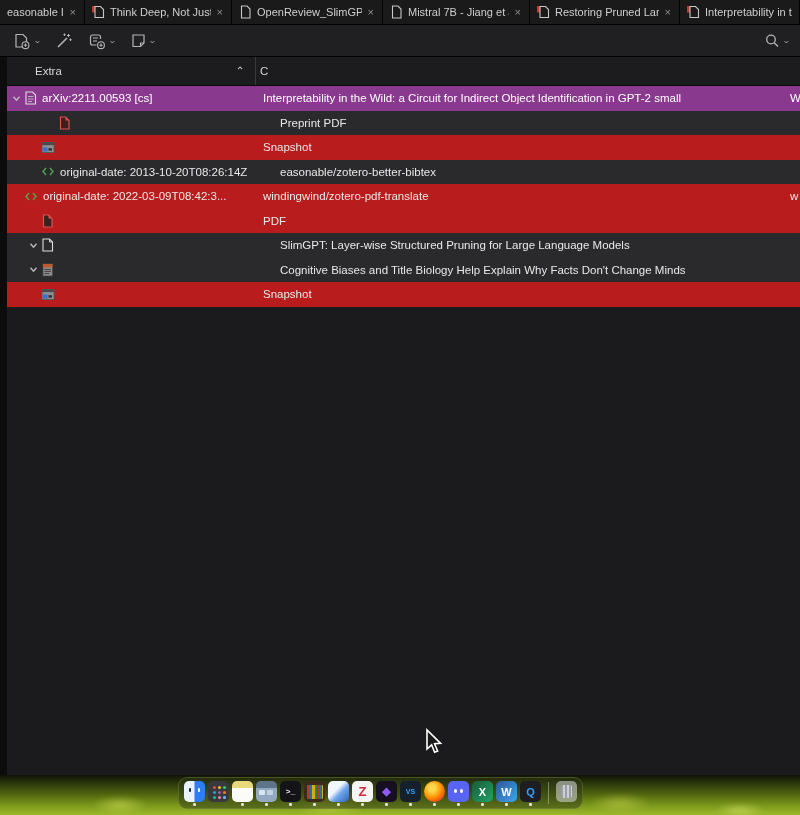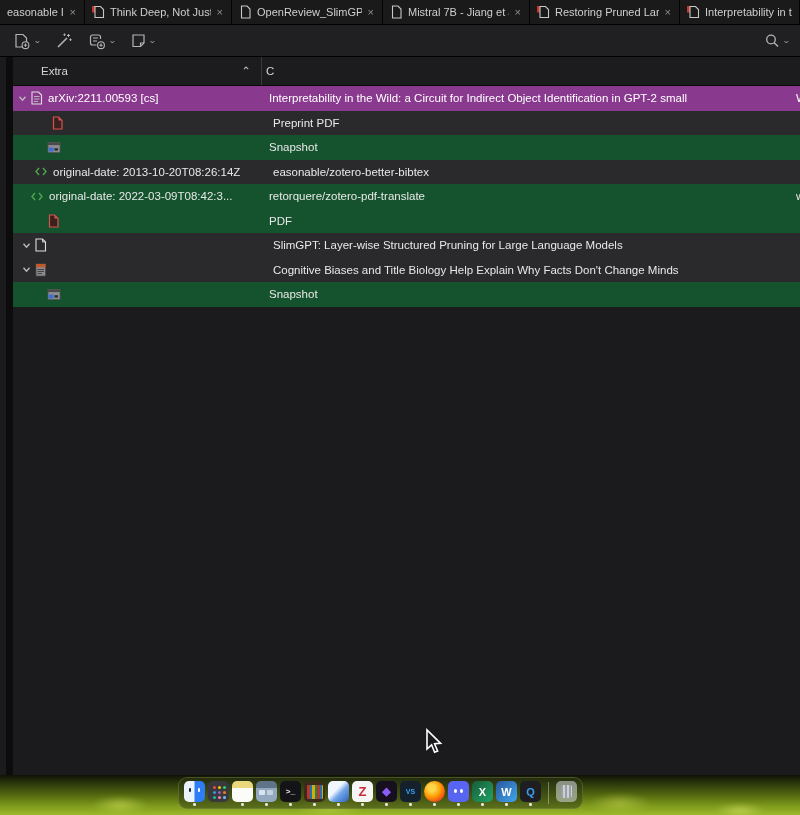--- a/index.html
+++ b/index.html
@@ -17,35 +17,35 @@
 
   
   .toolbar { height:32px; background:#202022; border-bottom:1px solid #000; display:flex; align-items:center;
              padding:0 10px 0 12px; flex:0 0 auto; }
   .tb-group { display:flex; align-items:center; gap:14px; }
   .tb-btn { display:flex; align-items:center; gap:2px; cursor:default; }
   .tb-spacer { flex:1; }
   .chev { font-size:8px; color:#9a9a9e; transform:scaleX(1.3); }
 
   
-  .main { flex:1; display:flex; min-height:0;margin-left:6px; }
+  .main { flex:1; display:flex; min-height:0; }
   .leftstrip { width:7px; background:#0c0c0c; flex:0 0 auto; }
   .content { flex:1; display:flex; flex-direction:column; min-width:0; }
   .thead { height:29px; background:#1c1c1e; border-bottom:1px solid #0a0a0a; display:flex; align-items:center;
            color:#d6d6d6; font-size:11.5px; flex:0 0 auto; }
   .th { display:flex; align-items:center; height:100%; }
   .th-extra { width:249px; padding-left:28px; border-right:1px solid #3a3a3c; }
   .th-sort { margin-left:auto; margin-right:10px; color:#b8b8b8; }
   .th-title { width:530px; padding-left:7px; border-right:1px solid #3a3a3c; }
   .th-creator { flex:1; padding-left:4px; overflow:hidden; white-space:nowrap; }
 
   .rows { flex:0 0 auto; }
-  .row { height:24.5px; display:flex; align-items:center; font-size:11.5px; color:#e8e8e8;justify-content:flex-end; }
+  .row { height:24.5px; display:flex; align-items:center; font-size:11.5px; color:#e8e8e8; }
   .row.light { background:#2a2a2c;padding-left:17px; }
-  .row.dark { background:#14532d; }
+  .row.dark { background:#b91c1c; }
   .row.selected { background:#8a3a8e; color:#fff; }
   .cell { height:100%; display:flex; align-items:center; overflow:hidden; white-space:nowrap; }
   .c-extra { width:249px; flex:0 0 auto; }
   .c-title { width:530px; flex:0 0 auto; padding-left:7px; }
   .c-creator { flex:1; padding-left:4px; }
   .twisty { width:12px; margin-left:3px; flex:0 0 auto; display:inline-flex; justify-content:center; }
   .twisty.empty { visibility:hidden; }
   .ricon { margin:0 5px 0 2px; flex:0 0 auto; display:inline-flex; }
   .indent1 .twisty { margin-left:20px; }
   .emptyarea { flex:1; background:#1b1b1d; }
@@ -317,21 +317,21 @@
               </span>
               <span class="ricon">
                 <svg width="14" height="13" viewBox="0 0 14 13">
                   <path d="M5 3 L2 6.5 L5 10" fill="none" stroke="#4fa74f" stroke-width="1.4"></path>
                   <path d="M9 3 L12 6.5 L9 10" fill="none" stroke="#4fa74f" stroke-width="1.4"></path>
                 </svg>
               </span>
               <span>original-date: 2022-03-09T08:42:3...</span>
             </div>
             <div class="cell c-title">
-              <span>retorquere/zotero-pdf-translate</span>
+              <span>windingwind/zotero-pdf-translate</span>
             </div>
             <div class="cell c-creator">
               <span>w</span>
             </div>
           </div>
           <div class="row dark indent1">
             <div class="cell c-extra">
               <span class="twisty empty">
                 <svg width="9" height="9" viewBox="0 0 9 9">
                   <path d="M1.5 2.8 L4.5 6.2 L7.5 2.8" fill="none" stroke="#bdbdbd" stroke-width="1.3"></path>

